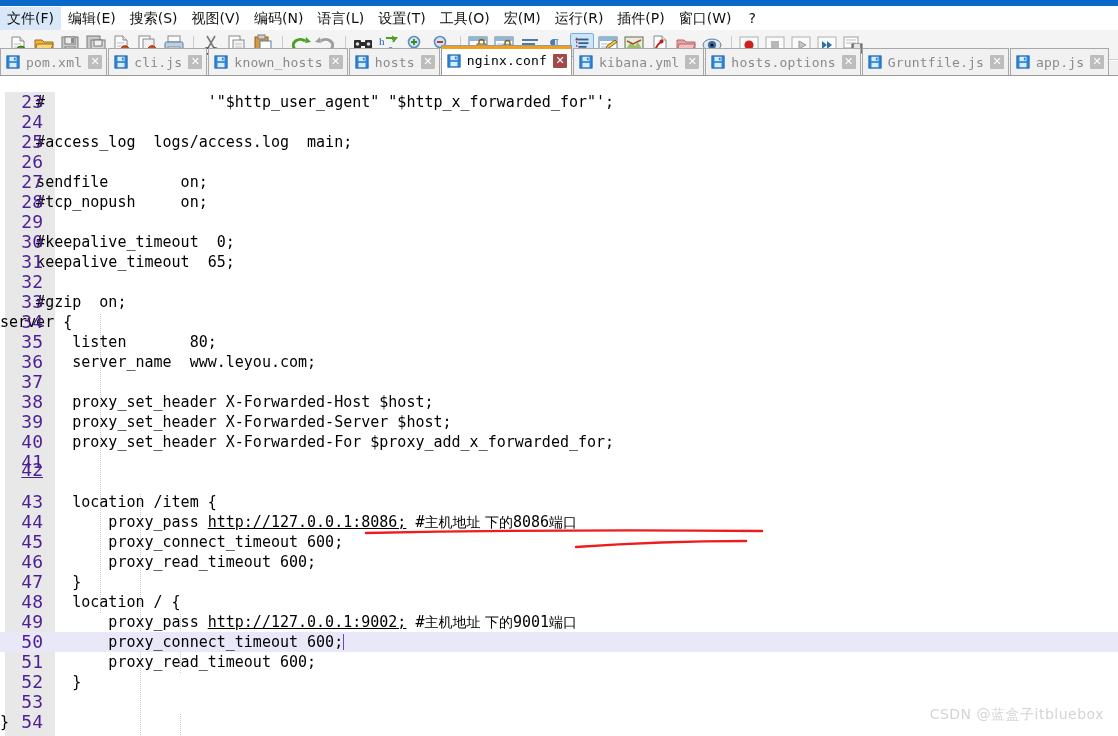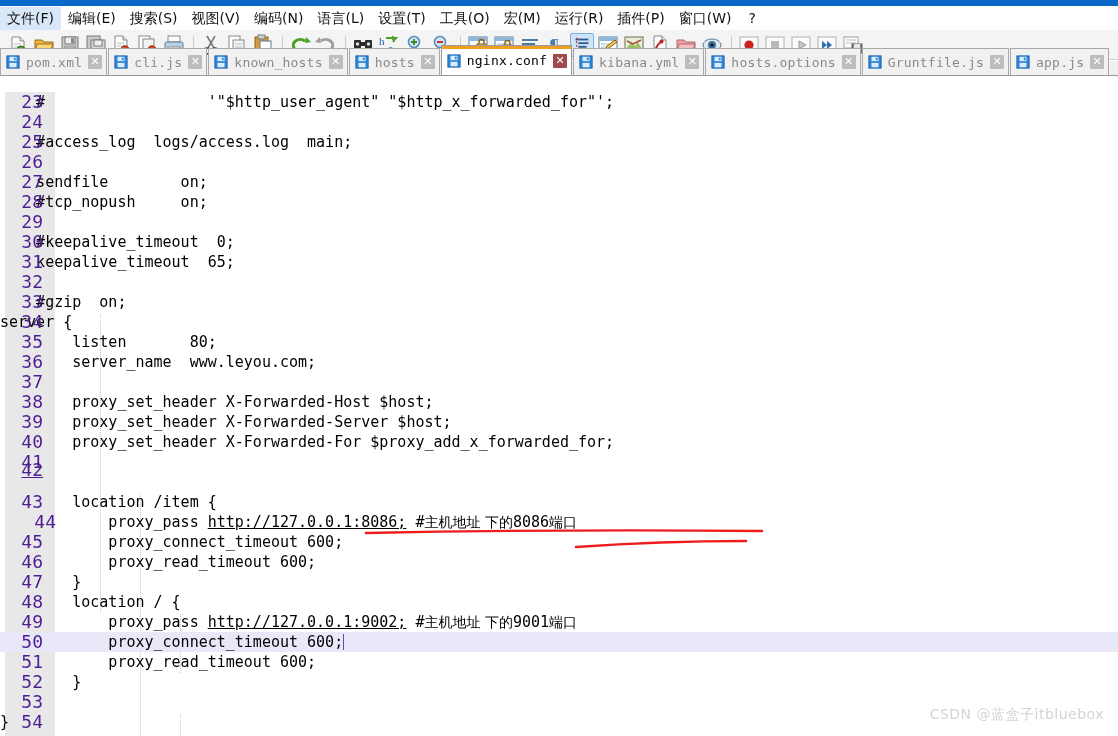--- a/index.html
+++ b/index.html
@@ -721,21 +721,21 @@
       <div class="ln" style="top: 220px;">34</div>
       <div class="ln" style="top: 240px;">35</div>
       <div class="ln" style="top: 260px;">36</div>
       <div class="ln" style="top: 280px;">37</div>
       <div class="ln" style="top: 300px;">38</div>
       <div class="ln" style="top: 320px;">39</div>
       <div class="ln" style="top: 340px;">40</div>
       <div class="ln" style="top: 360px;">41</div>
       <div class="ln" style="top: 368px; text-decoration: underline;">42</div>
       <div class="ln" style="top: 400px;">43</div>
-      <div class="ln" style="top: 420px; margin-left: 13px;">44</div>
+      <div class="ln" style="top: 420px;">44</div>
       <div class="ln" style="top: 440px;">45</div>
       <div class="ln" style="top: 460px;">46</div>
       <div class="ln" style="top: 480px;">47</div>
       <div class="ln" style="top: 500px;">48</div>
       <div class="ln" style="top: 520px;">49</div>
       <div class="ln" style="top: 540px;">50</div>
       <div class="ln" style="top: 560px;">51</div>
       <div class="ln" style="top: 580px;">52</div>
       <div class="ln" style="top: 600px;">53</div>
       <div class="ln" style="top: 620px;">54</div>

